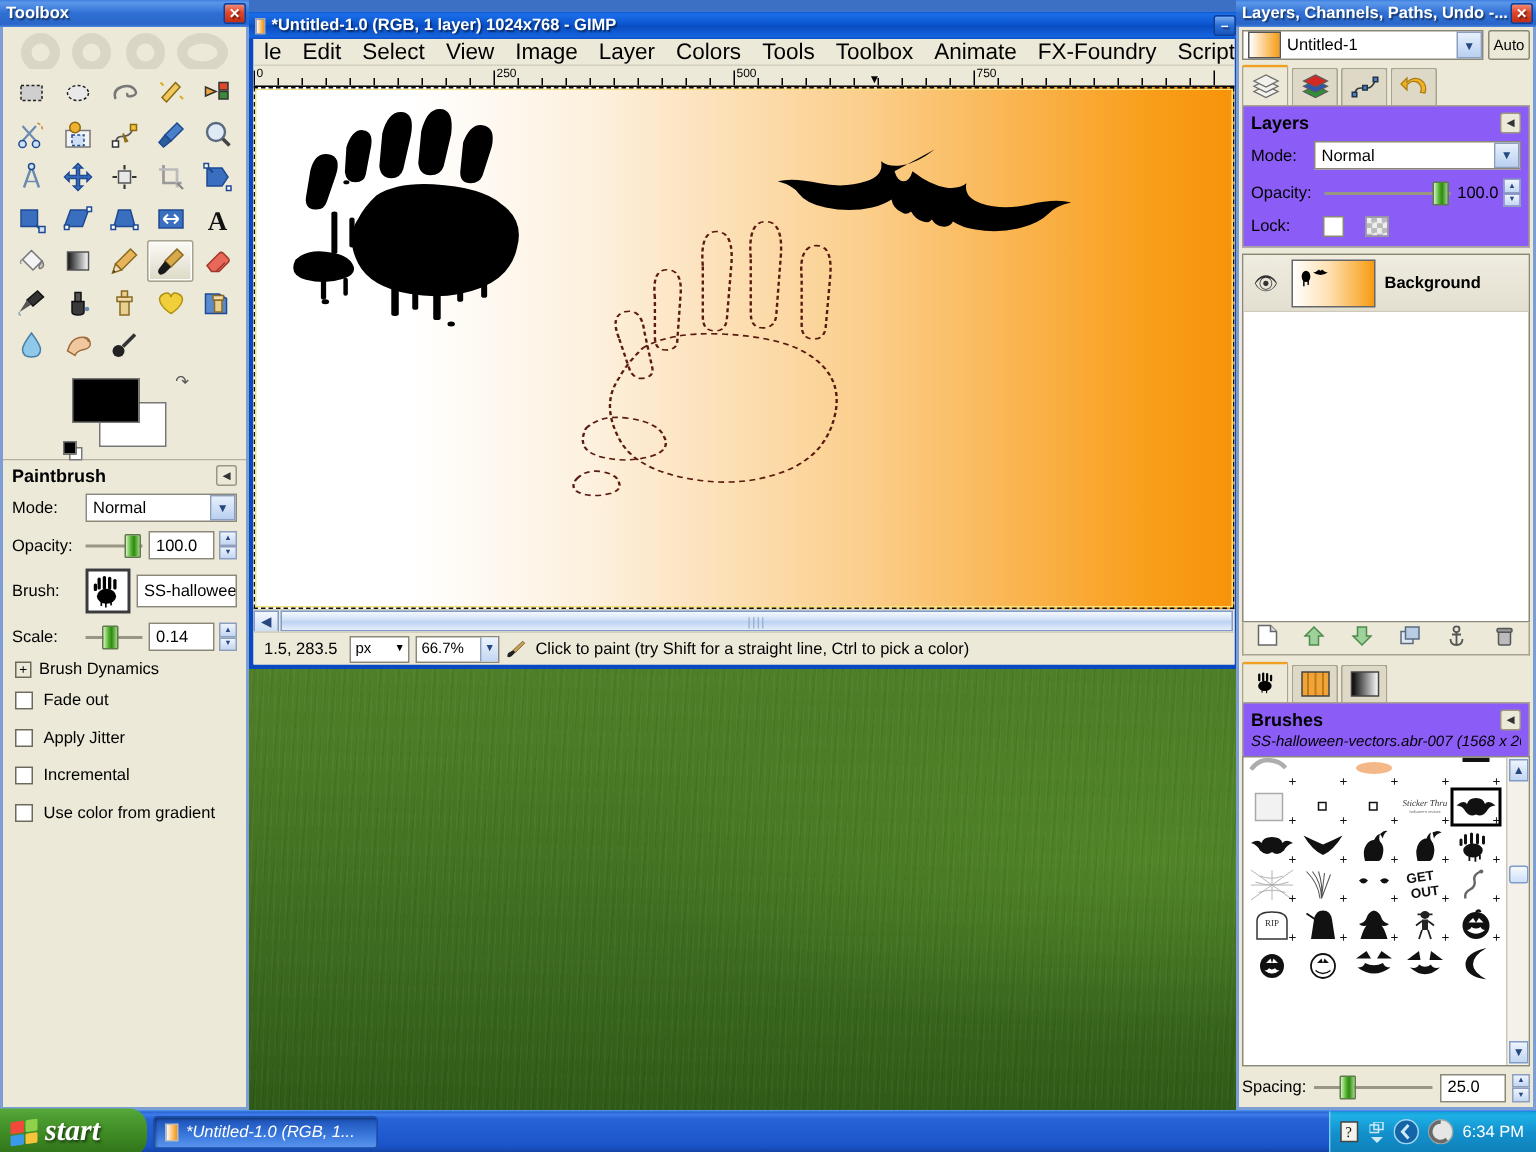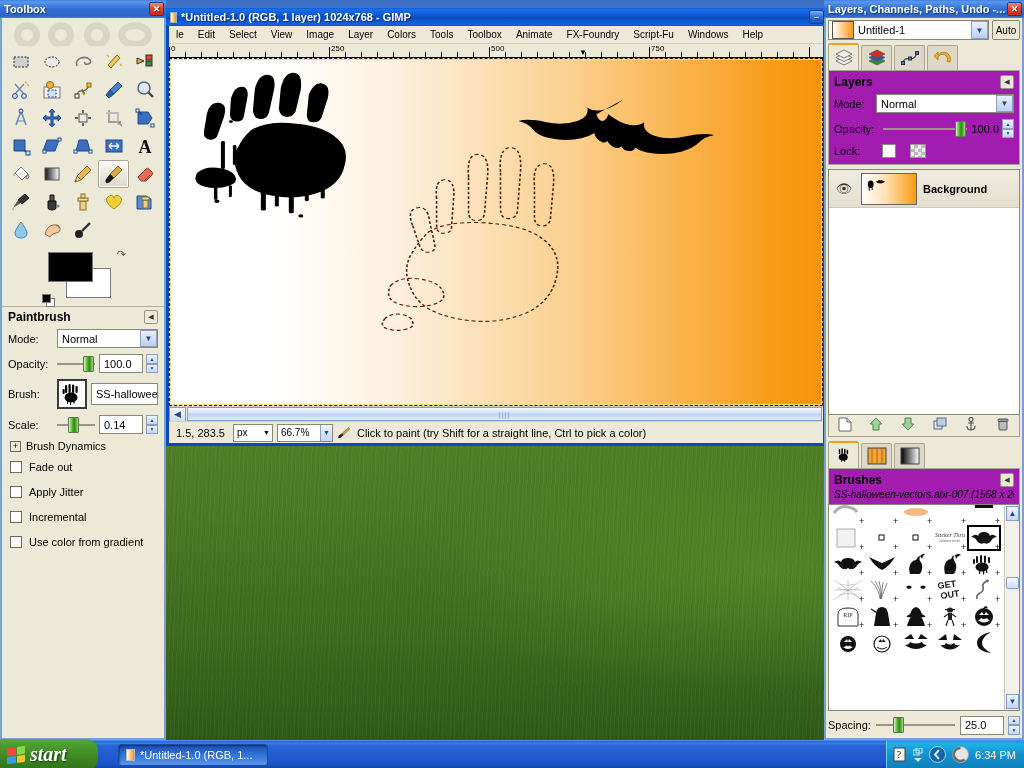--- a/index.html
+++ b/index.html
@@ -149,21 +149,21 @@
   #gimpwin { left: 166px; top: 8px; width: 660px; height: 438px; }
   #gimpwin .body {
     height: calc(100% - 18px); background:#ece9d8;
     border-left:3px solid #0a49c0; border-right:3px solid #0a49c0; border-bottom:3px solid #0a49c0;
     display:flex; flex-direction:column;
   }
   #menubar {
     height: 18px; display:flex; align-items:center; gap:0px;
     background:#ece9d8; border-bottom:1px solid #d4d0c0; padding-left:0px; overflow:hidden;
   }
-  #menubar .mi { padding: 2px 7px; font-size:10px; white-space:nowrap; }
+  #menubar .mi { padding: 2px 7px; font-size:15px; white-space:nowrap; }
   #ruler {
     height: 14px; background:#ece9d8; position:relative; overflow:hidden;
     border-bottom: 1px solid #000;
     font-size: 8px;
   }
   #ruler .tick { position:absolute; bottom:0; width:1px; background:#000; }
   #ruler .lbl { position:absolute; top:0px; font-size:8px; color:#000; padding-left:2px;}
   #ruler .marker { position:absolute; bottom:0px; font-size:8px; color:#000;}
   #canvaswrap { flex:1 1 auto; position:relative; overflow:hidden; background:#ece9d8; }
   #canvas {
@@ -225,21 +225,21 @@
   .imgsel .name .ar { margin-left:auto;width:17px;height:18px;
     background:linear-gradient(to bottom,#e8f0fc,#b9d0f0);border:1px solid #8c9fc0;
     display:flex;align-items:center;justify-content:center;font-size:8px;color:#26477f;}
   .imgsel .auto { width:28px;height:20px;border:1px solid #8c8878;background:#ece9d8;
     display:flex;align-items:center;justify-content:center;font-size:10px;border-radius:2px; }
   .dtabs { display:flex; align-items:flex-end; gap:2px; height:27px; margin-bottom:0; }
   .dtab { width:31px;height:25px;border:1px solid #a9a48f;border-bottom:none;
           background:#ddd9c6; display:flex;align-items:center;justify-content:center;
           border-radius:2px 2px 0 0; }
   .dtab.sel { background:#ece9d8; height:27px; border-top:2px solid #f0a020; }
-  .panel { border:1px solid #a9a48f; background:#a21caf; padding:4px 5px; }
+  .panel { border:1px solid #a9a48f; background:#8b5cf6; padding:4px 5px; }
   .panel-head { display:flex;align-items:center;justify-content:space-between;margin-bottom:5px; }
   .panel-head b { font-size:12px; }
   .layerlist { flex:1 1 auto; border:1px solid #8c8878; background:#fff; margin-top:4px; overflow:hidden; }
   .layerrow { display:flex;align-items:center;gap:6px;height:38px;padding:0 4px;
     background: linear-gradient(to bottom,#efece0,#e3dfd0); border-bottom:1px solid #cfcab8; }
   .layerrow .eye { width:22px;text-align:center;font-size:13px;color:#333; }
   .layerrow .lthumb { width:56px;height:32px;border:1px solid #666;
     background:linear-gradient(to right,#ffffff,#ffe0b0 45%,#f79b12); position:relative; overflow:hidden;}
   .layerrow .lname { font-weight:bold;font-size:11px; }
   .layerbtns { display:flex;align-items:center;justify-content:space-around;height:22px;
@@ -275,25 +275,25 @@
     color:#fff; font-style:italic; font-weight:bold; font-size:20px;
     text-shadow: 1px 1px 2px rgba(0,0,0,.6);
     font-family:"Liberation Serif", serif;
   }
   #startbtn .flag {
     width:18px;height:16px;display:grid;grid-template-columns:1fr 1fr;grid-template-rows:1fr 1fr;
     gap:1px; transform: skewY(-8deg);
   }
   #startbtn .flag i { display:block; border-radius:1px; }
   .tbtask {
-    height:22px; margin-left:20px; padding:0 7px; min-width:150px;
+    height:22px; margin-left:4px; padding:0 7px; min-width:150px;
     background: linear-gradient(to bottom,#4e8ae8 0%,#3a79dd 12%,#2a63cf 50%,#3a79dd 96%);
     border:1px solid #1a4da8; border-radius:3px;
     display:flex;align-items:center;gap:5px; color:#fff;font-size:11px;
-    white-space:nowrap; overflow:hidden;
+    white-space:nowrap; overflow:hidden;font-style:italic;
   }
   .tbtask.active { background: linear-gradient(to bottom,#1c4fb0 0%,#2157bc 12%,#3a79dd 60%,#5a95ee 100%);
                    box-shadow: inset 1px 1px 2px rgba(0,0,0,.4); }
   #tray {
     margin-left:auto; height:28px; display:flex; align-items:center; gap:6px; padding:0 8px 0 6px;
     background: linear-gradient(to bottom,#12a0d8 0%,#1eb0e6 10%,#1391cd 50%,#0f7fb8 100%);
     border-left: 1px solid #6fd0f0;
     color:#fff; font-size:11px;
   }
   #tray .clock { font-size:11px; color:#fff; }

